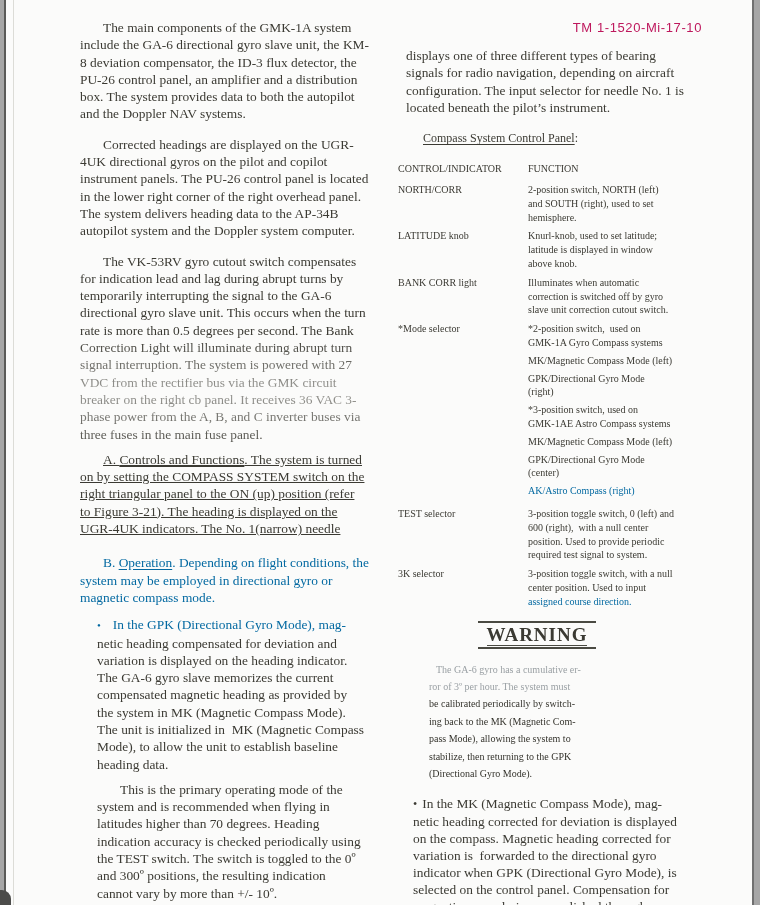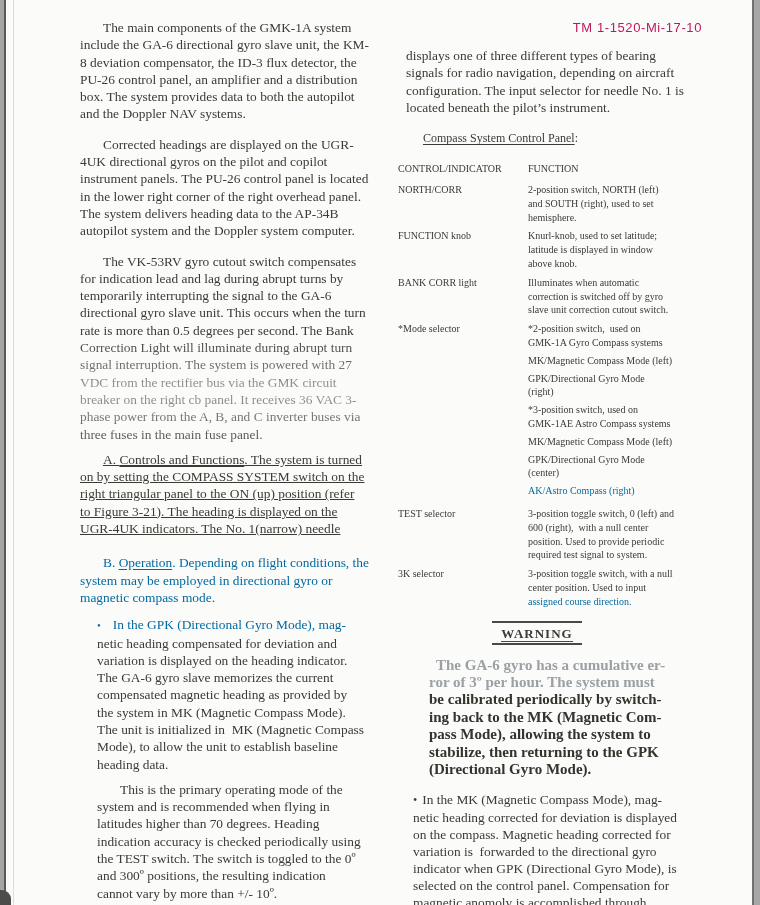--- a/index.html
+++ b/index.html
@@ -49,22 +49,22 @@
   .trow{display:flex;margin-bottom:5px;}
   .thead{margin-bottom:7px;}
   .tlabel{width:130px;flex:none;white-space:pre;line-height:13.8px;}
   .tfunc{width:200px;white-space:pre;line-height:13.8px;}
   .tfunc-multi{white-space:normal;}
   .fitem{white-space:pre;margin-bottom:4px;line-height:13.8px;}
 
   .warning{margin-top:12px;}
   .warn-label-wrap{text-align:center;margin-bottom:12px;position:relative;left:-26px;}
   .warn-label{display:inline-block;border-top:2px solid #4a4a42;border-bottom:2px solid #4a4a42;padding:1px 9px;}
-  .warn-text{font-weight:bold;font-size:13px;letter-spacing:1px;border-bottom:1.5px solid #4a4a42;margin-top:16px;}
-  .warn-body{white-space:pre;font-weight:bold;font-size:15px;line-height:17.4px;margin:0 0 12px 31px;color:#34332c;text-indent:7px;}
+  .warn-text{font-weight:bold;font-size:19px;letter-spacing:1px;border-bottom:1.5px solid #4a4a42;margin-top:16px;}
+  .warn-body{white-space:pre;font-weight:normal;font-size:10px;line-height:17.4px;margin:0 0 12px 31px;color:#34332c;text-indent:7px;}
   .warn-fade{color:#9aa0a4;}
   .mk-bullet{margin-top:13px;margin-left:15px;line-height:17px;}
 </style>
 </head>
 <body>
 
 <div class="page">
   <div class="edge edge-left-band"></div>
   <div class="edge edge-left-line"></div>
   <div class="edge edge-left-thin"></div>
@@ -136,21 +136,21 @@
         <div class="tlabel">CONTROL/INDICATOR</div>
         <div class="tfunc">FUNCTION</div>
       </div>
       <div class="trow">
         <div class="tlabel">NORTH/CORR</div>
         <div class="tfunc">2-position switch, NORTH (left)
 and SOUTH (right), used to set
 hemisphere.</div>
       </div>
       <div class="trow">
-        <div class="tlabel">FUNCTION knob</div>
+        <div class="tlabel">LATITUDE knob</div>
         <div class="tfunc">Knurl-knob, used to set latitude;
 latitude is displayed in window
 above knob.</div>
       </div>
       <div class="trow">
         <div class="tlabel">BANK CORR light</div>
         <div class="tfunc">Illuminates when automatic
 correction is switched off by gyro
 slave unit correction cutout switch.</div>
       </div>

